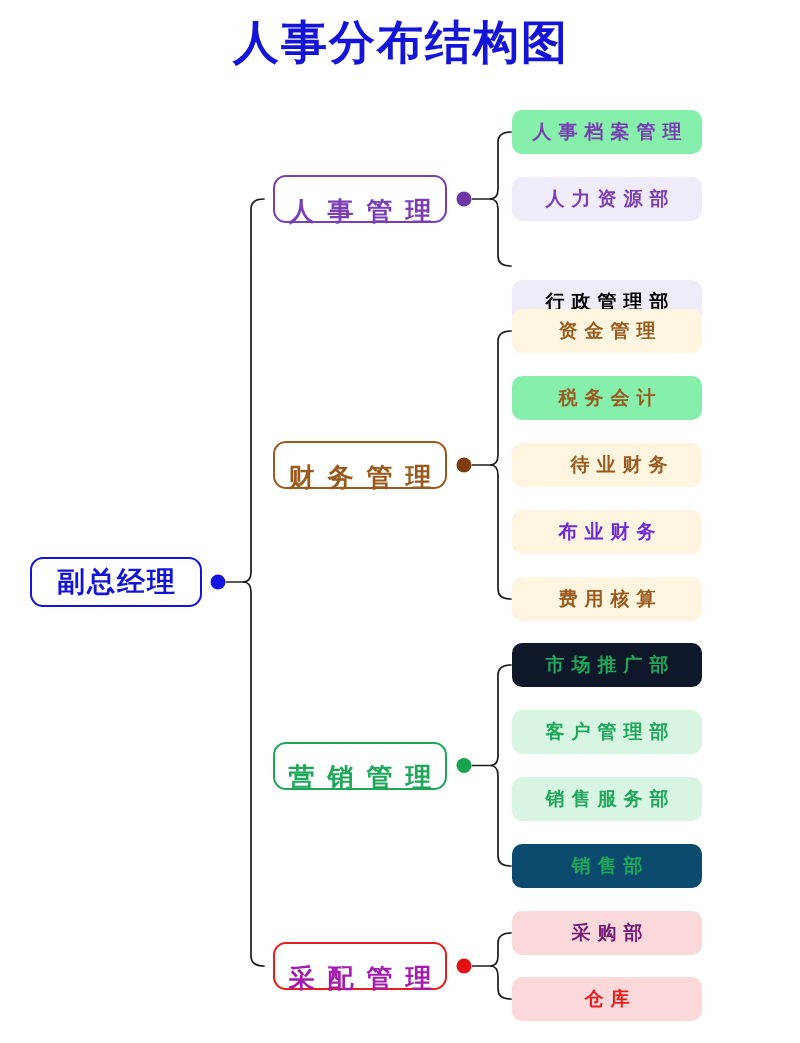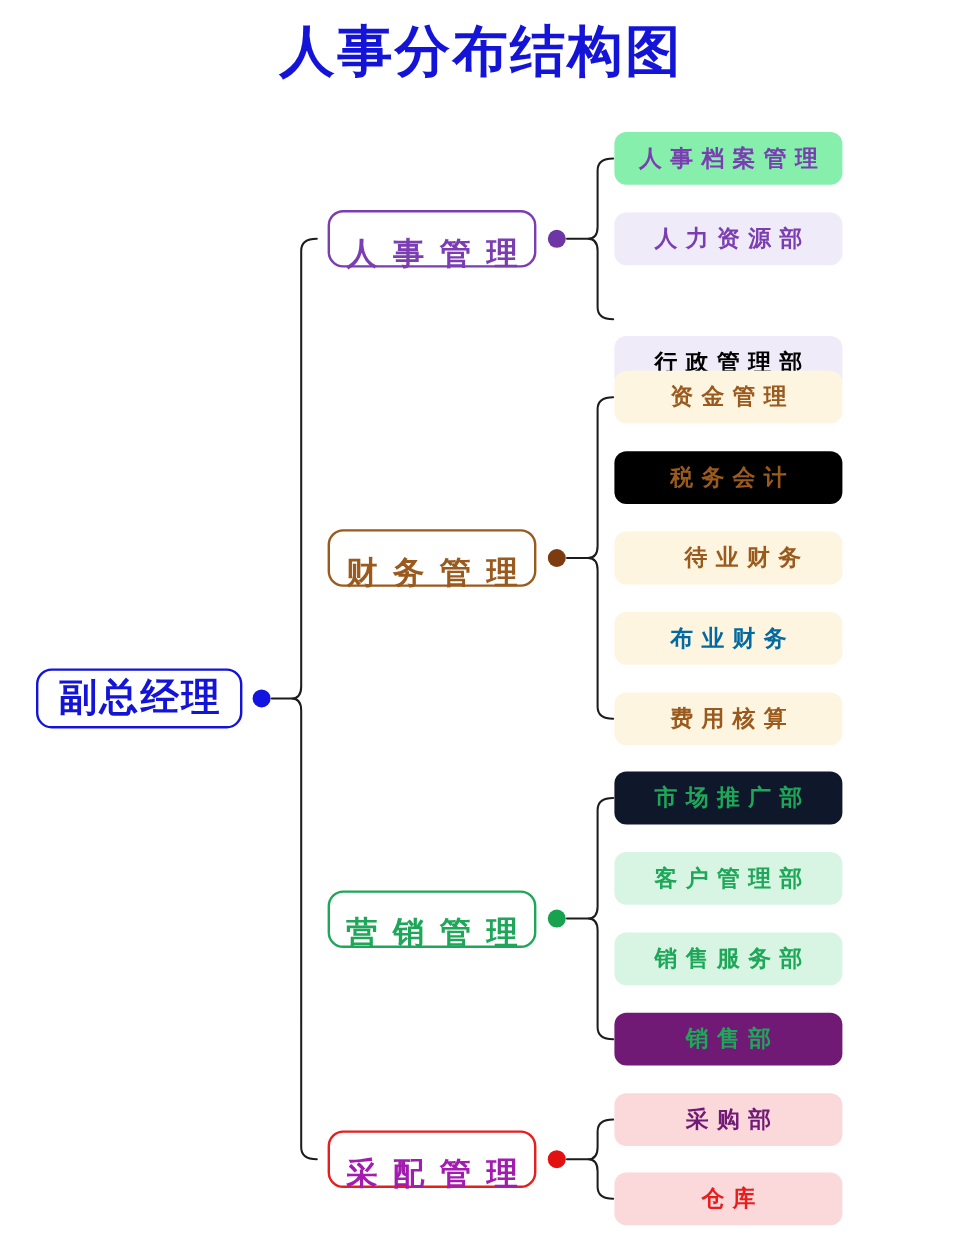--- a/index.html
+++ b/index.html
@@ -11,21 +11,21 @@
     font-size:46px;font-weight:900;letter-spacing:4px;
   }
   #wires{position:absolute;left:0;top:0;width:800px;height:1043px;pointer-events:none;}
   .node{
     position:absolute;display:flex;align-items:center;justify-content:center;
     box-sizing:border-box;background:#fff;
   }
   .root-box{
     left:30px;top:557px;width:172px;height:50px;
     border:2.2px solid #1414d8;border-radius:13px;
-    font-size:32px;font-weight:bold;text-align:right;
+    font-size:28px;font-weight:bold;text-align:right;
   }
   .branch-box{
     left:273px;width:174px;height:48px;
     border-width:2.2px;border-style:solid;border-radius:13px;
     font-size:26px;font-weight:bold;
   }
   .leaf-box{
     left:512px;width:190px;height:44px;border-radius:10px;
     font-size:19px;font-weight:bold;
   }
@@ -75,45 +75,45 @@
       </div>
       <div class="node leaf-box ls7" style="top: 244px; background: rgb(239, 235, 248); color: #000000; margin-top: 36px;">
         <span>行政管理部</span>
       </div>
       <div class="node branch-box ls12" style="top: 441px; border-color: rgb(154, 90, 30); color: rgb(154, 90, 30);">
         <span>财务管理</span>
       </div>
       <div class="node leaf-box ls7" style="top: 309px; background: rgb(253, 245, 223); color: rgb(154, 90, 30);">
         <span>资金管理</span>
       </div>
-      <div class="node leaf-box ls7" style="top: 376px; background: #000000; color: rgb(154, 90, 30);">
+      <div class="node leaf-box ls7" style="top: 376px; background: #86efac; color: rgb(154, 90, 30);">
         <span>税务会计</span>
       </div>
       <div class="node leaf-box ls7" style="top: 443px; background: rgb(253, 245, 223); color: rgb(154, 90, 30); padding-left: 24px;">
         <span>待业财务</span>
       </div>
-      <div class="node leaf-box ls7" style="top: 510px; background: rgb(253, 245, 223); color: #0369a1; justify-content: center;">
+      <div class="node leaf-box ls7" style="top: 510px; background: rgb(253, 245, 223); color: #6d28d9; justify-content: center;">
         <span>布业财务</span>
       </div>
       <div class="node leaf-box ls7" style="top: 577px; background: rgb(253, 245, 223); color: rgb(154, 90, 30);">
         <span>费用核算</span>
       </div>
       <div class="node branch-box ls12" style="top: 741.5px; border-color: rgb(30, 167, 88); color: rgb(30, 167, 88);">
         <span>营销管理</span>
       </div>
       <div class="node leaf-box ls7" style="top: 643px; background: #0f172a; color: rgb(30, 167, 88);">
         <span>市场推广部</span>
       </div>
       <div class="node leaf-box ls7" style="top: 710px; background: rgb(216, 245, 227); color: rgb(30, 167, 88);">
         <span>客户管理部</span>
       </div>
       <div class="node leaf-box ls7" style="top: 777px; background: rgb(216, 245, 227); color: rgb(30, 167, 88);">
         <span>销售服务部</span>
       </div>
-      <div class="node leaf-box ls7" style="top: 844px; background: #701a75; color: rgb(30, 167, 88);">
+      <div class="node leaf-box ls7" style="top: 844px; background: #0c4a6e; color: rgb(30, 167, 88);">
         <span>销售部</span>
       </div>
       <div class="node branch-box ls12" style="top: 942px; border-color: rgb(232, 29, 29); color: #a21caf;">
         <span>采配管理</span>
       </div>
       <div class="node leaf-box ls7" style="top: 911px; background: rgb(251, 216, 218); color: #701a75;">
         <span>采购部</span>
       </div>
       <div class="node leaf-box ls7" style="top: 977px; background: rgb(251, 216, 218); color: rgb(232, 29, 29);">
         <span>仓库</span>

